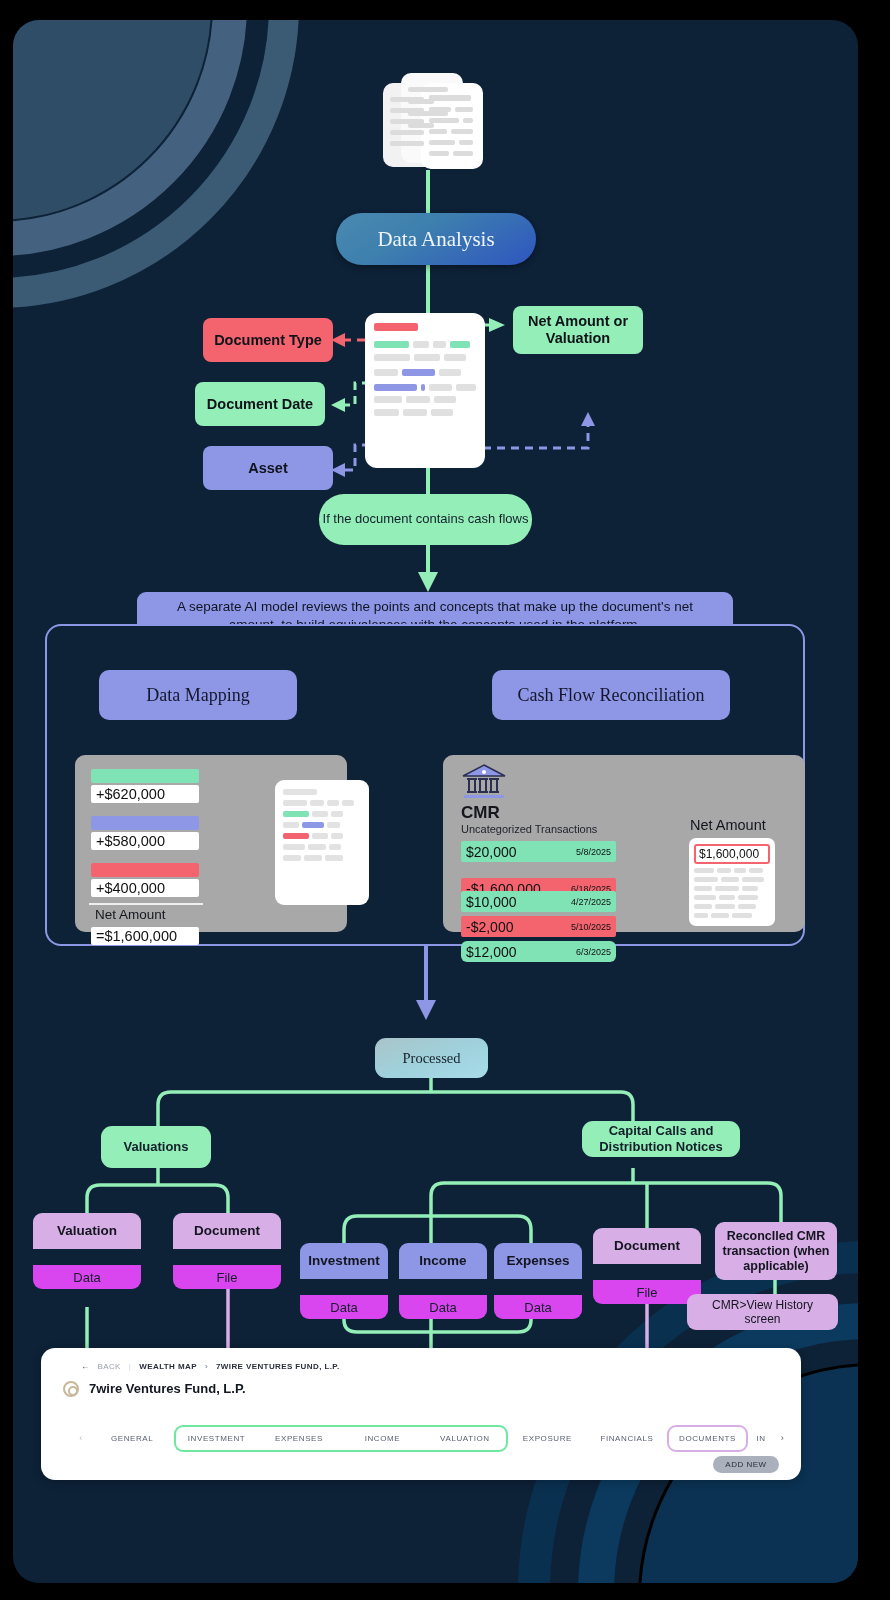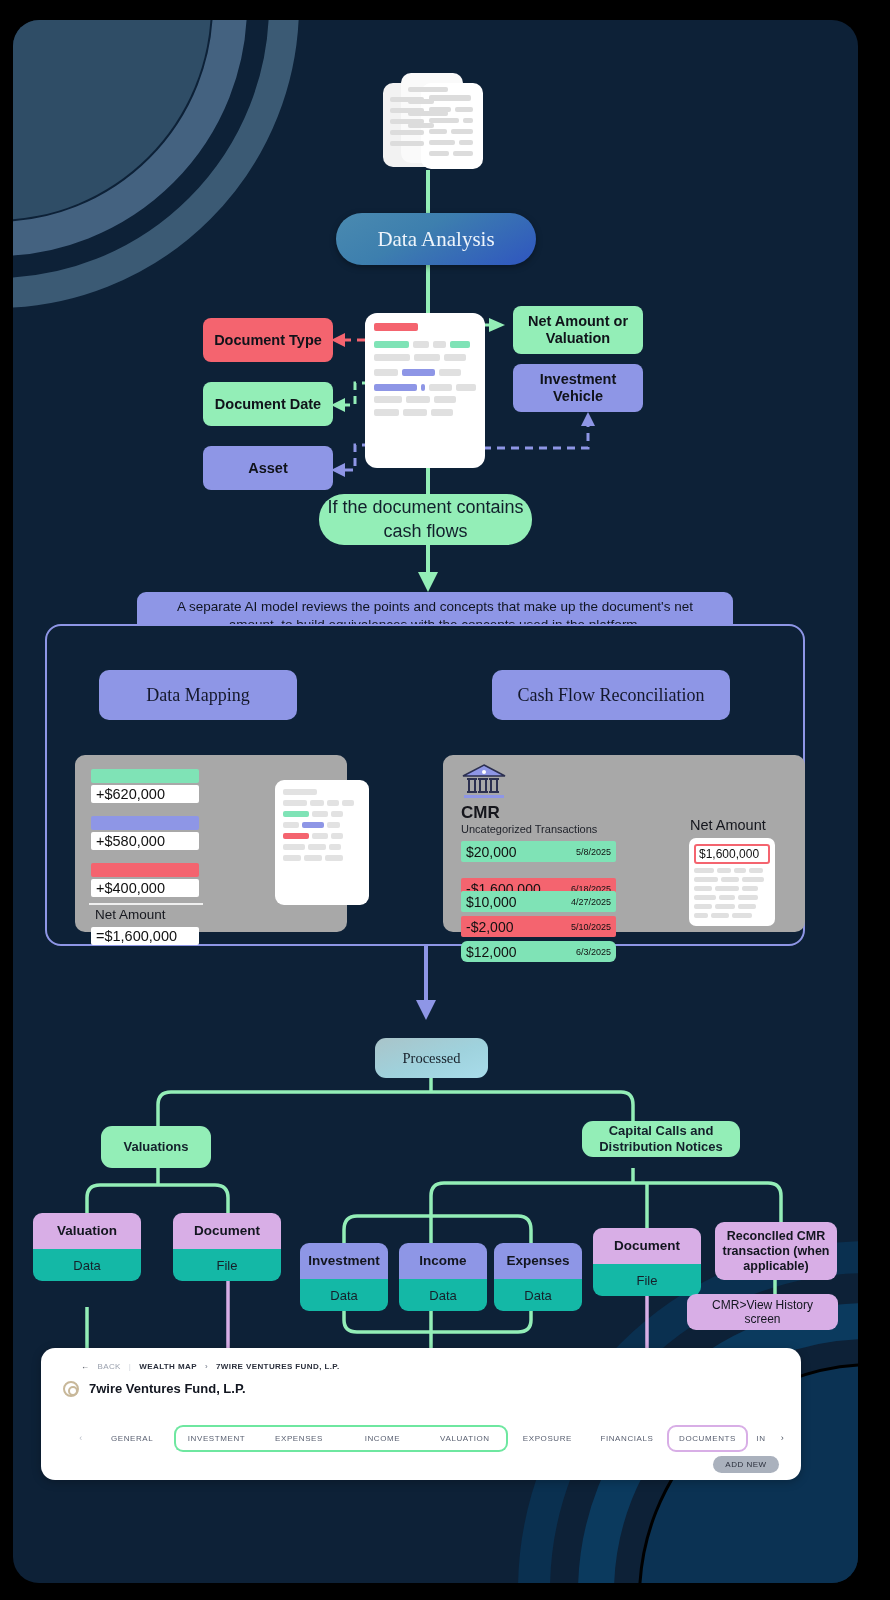--- a/index.html
+++ b/index.html
@@ -55,39 +55,39 @@
   .chip {
     position: absolute; display: flex; align-items: center; justify-content: center;
     text-align: center; border-radius: 8px; font-weight: bold; color: #10131a;
     font-size: 14.5px; line-height: 1.15; padding: 4px 6px; z-index: 6;
   }
   .chip.red   { background: #f4646f; }
   .chip.green { background: #93eeb7; }
   .chip.blue  { background: #8e96e6; }
 
   #chip-doctype { left: 190px; top: 298px; width: 130px; height: 44px; }
-  #chip-docdate { left: 190px; top: 362px; width: 130px; height: 44px; }
+  #chip-docdate { left: 182px; top: 362px; width: 130px; height: 44px; }
   #chip-asset   { left: 190px; top: 426px; width: 130px; height: 44px; }
   #chip-netamt  { left: 500px; top: 286px; width: 130px; height: 48px; }
   #chip-invveh  { left: 500px; top: 344px; width: 130px; height: 48px; }
 
   
   #doc-sheet {
     position: absolute; left: 352px; top: 293px; width: 120px; height: 155px;
     background: #ffffff; border-radius: 12px; z-index: 5;
     padding: 10px 9px;
   }
   .srow { display: flex; gap: 4px; margin-bottom: 5.5px; }
   .sbar { height: 7px; border-radius: 2px; background: #e0e0e0; }
 
   
   #cond-cashflow {
     left: 306px; top: 474px; width: 213px; height: 51px;
     border-radius: 25px; background: #93eeb7; color: #12202c;
-    font-size: 18px; line-height: 1.3; z-index: 6;
+    font-size: 13px; line-height: 1.3; z-index: 6;
   }
 
   
   #ai-note {
     left: 124px; top: 572px; width: 596px; height: 48px;
     border-radius: 9px; background: #8e96e6; color: #101522;
     font-size: 13.5px; line-height: 1.35; padding: 4px 14px; z-index: 4;
   }
 
   
@@ -165,21 +165,21 @@
   #t-capital    { left: 569px; top: 1101px; width: 158px; height: 36px; }
 
   
   .split { position: absolute; border-radius: 9px; overflow: hidden; z-index: 6; width: 108px; }
   .split .top {
     display: flex; align-items: center; justify-content: center; text-align: center;
     font-size: 13.5px; font-weight: bold; color: #13161f; height: 36px; line-height: 1.15;
   }
   .split .bot {
     display: flex; align-items: center; justify-content: center;
-    font-size: 13px; color: #16202a; height: 32px; background: #14b8a6;
+    font-size: 13px; color: #16202a; height: 24px; background: #d946ef; margin-top: 16px;
   }
   .split.violet .top { background: #d8aee6; }
   .split.blue   .top { background: #8e96e6; }
 
   #s-valuation  { left: 20px;  top: 1193px; }
   #s-document1  { left: 160px; top: 1193px; }
   #s-investment { left: 287px; top: 1223px; width: 88px; }
   #s-income     { left: 386px; top: 1223px; width: 88px; }
   #s-expenses   { left: 481px; top: 1223px; width: 88px; }
   #s-document2  { left: 580px; top: 1208px; }
@@ -341,21 +341,20 @@
       </g>
     </svg>
   </div>
 
   <div class="node" id="data-analysis">Data Analysis</div>
 
   <div class="chip red" id="chip-doctype">Document Type</div>
   <div class="chip green" id="chip-docdate">Document Date</div>
   <div class="chip blue" id="chip-asset">Asset</div>
   <div class="chip green" id="chip-netamt">Net Amount  or Valuation</div>
-  <div class="chip blue" id="chip-invveh">Investment Vehicle</div>
 
   <div id="doc-sheet">
     <div class="srow">
           <div class="sbar" style="width:44px;background:#f4646f;height:8px;"></div>
         </div>
     <div class="srow" style="margin-top:10px;">
       <div class="sbar" style="width:35px;background:#7fe3b6;"></div>
       <div class="sbar" style="width:16px;"></div>
       <div class="sbar" style="width:13px;"></div>
       <div class="sbar" style="width:20px;background:#7fe3b6;"></div>

